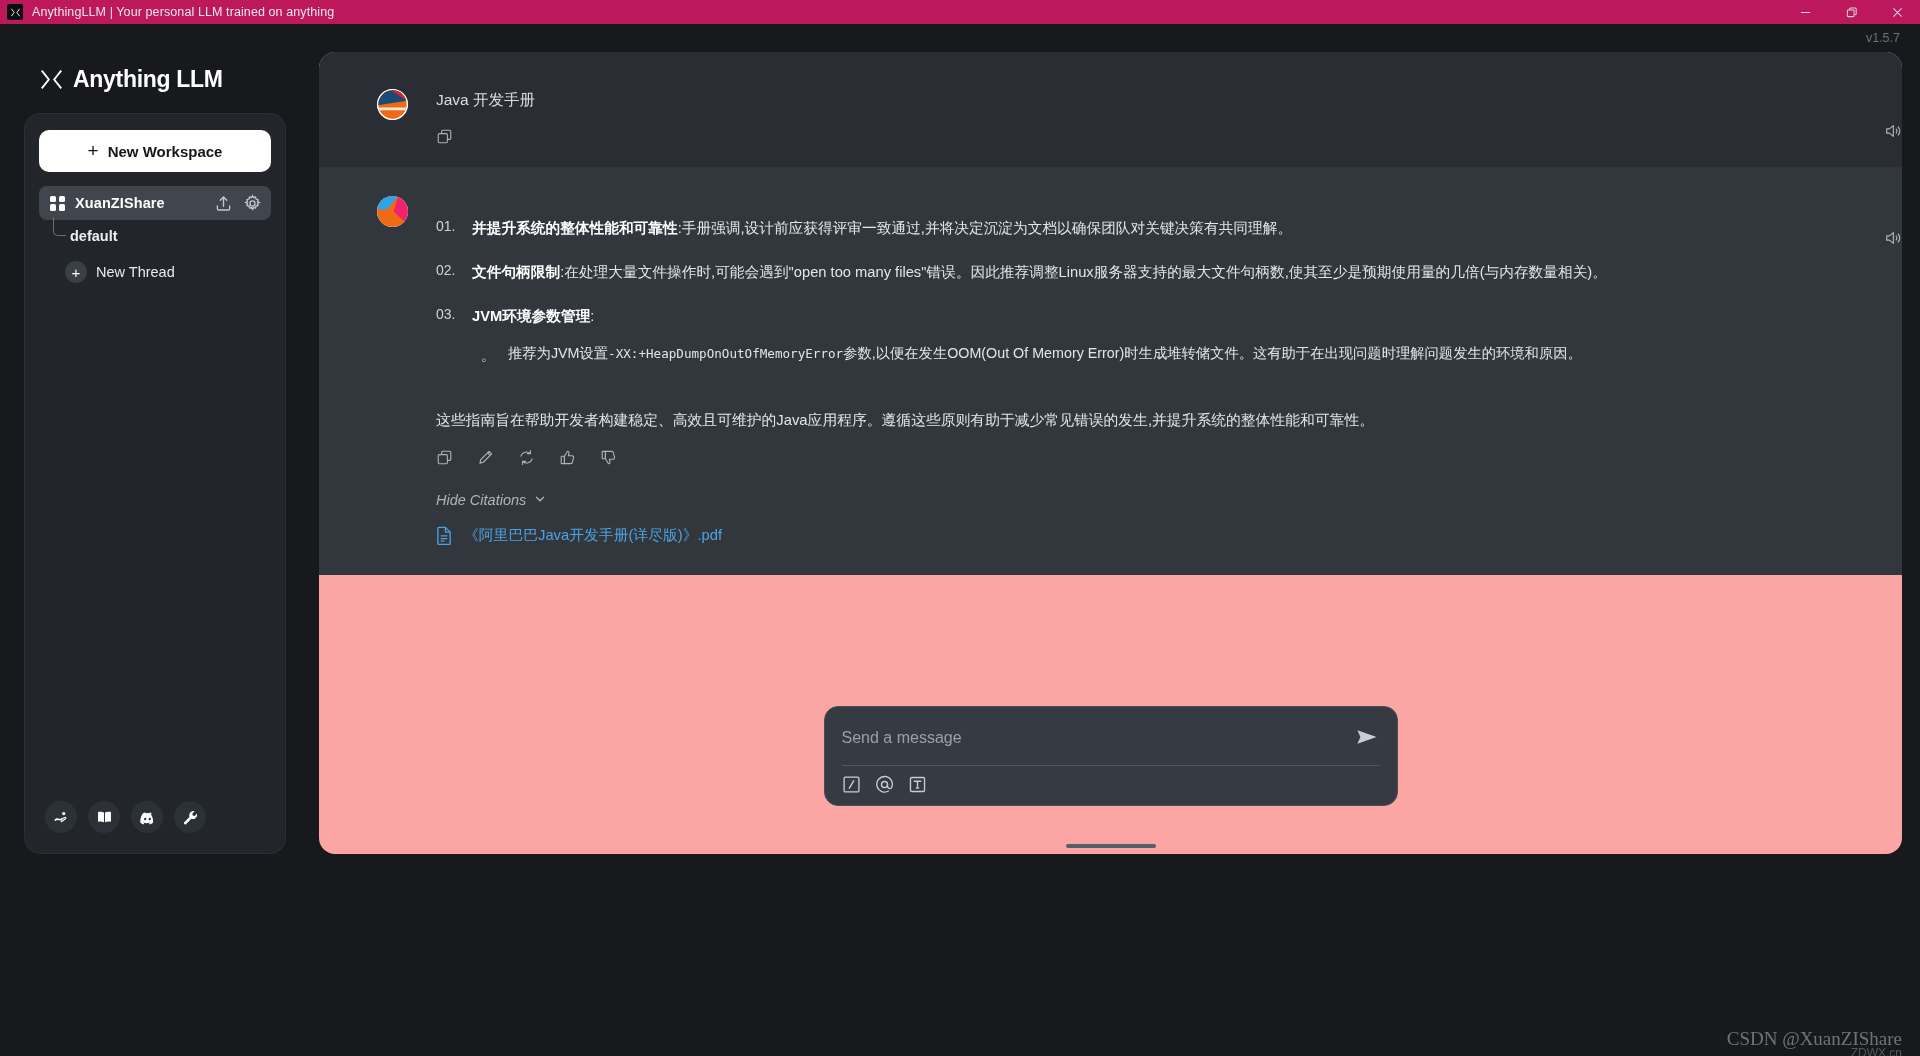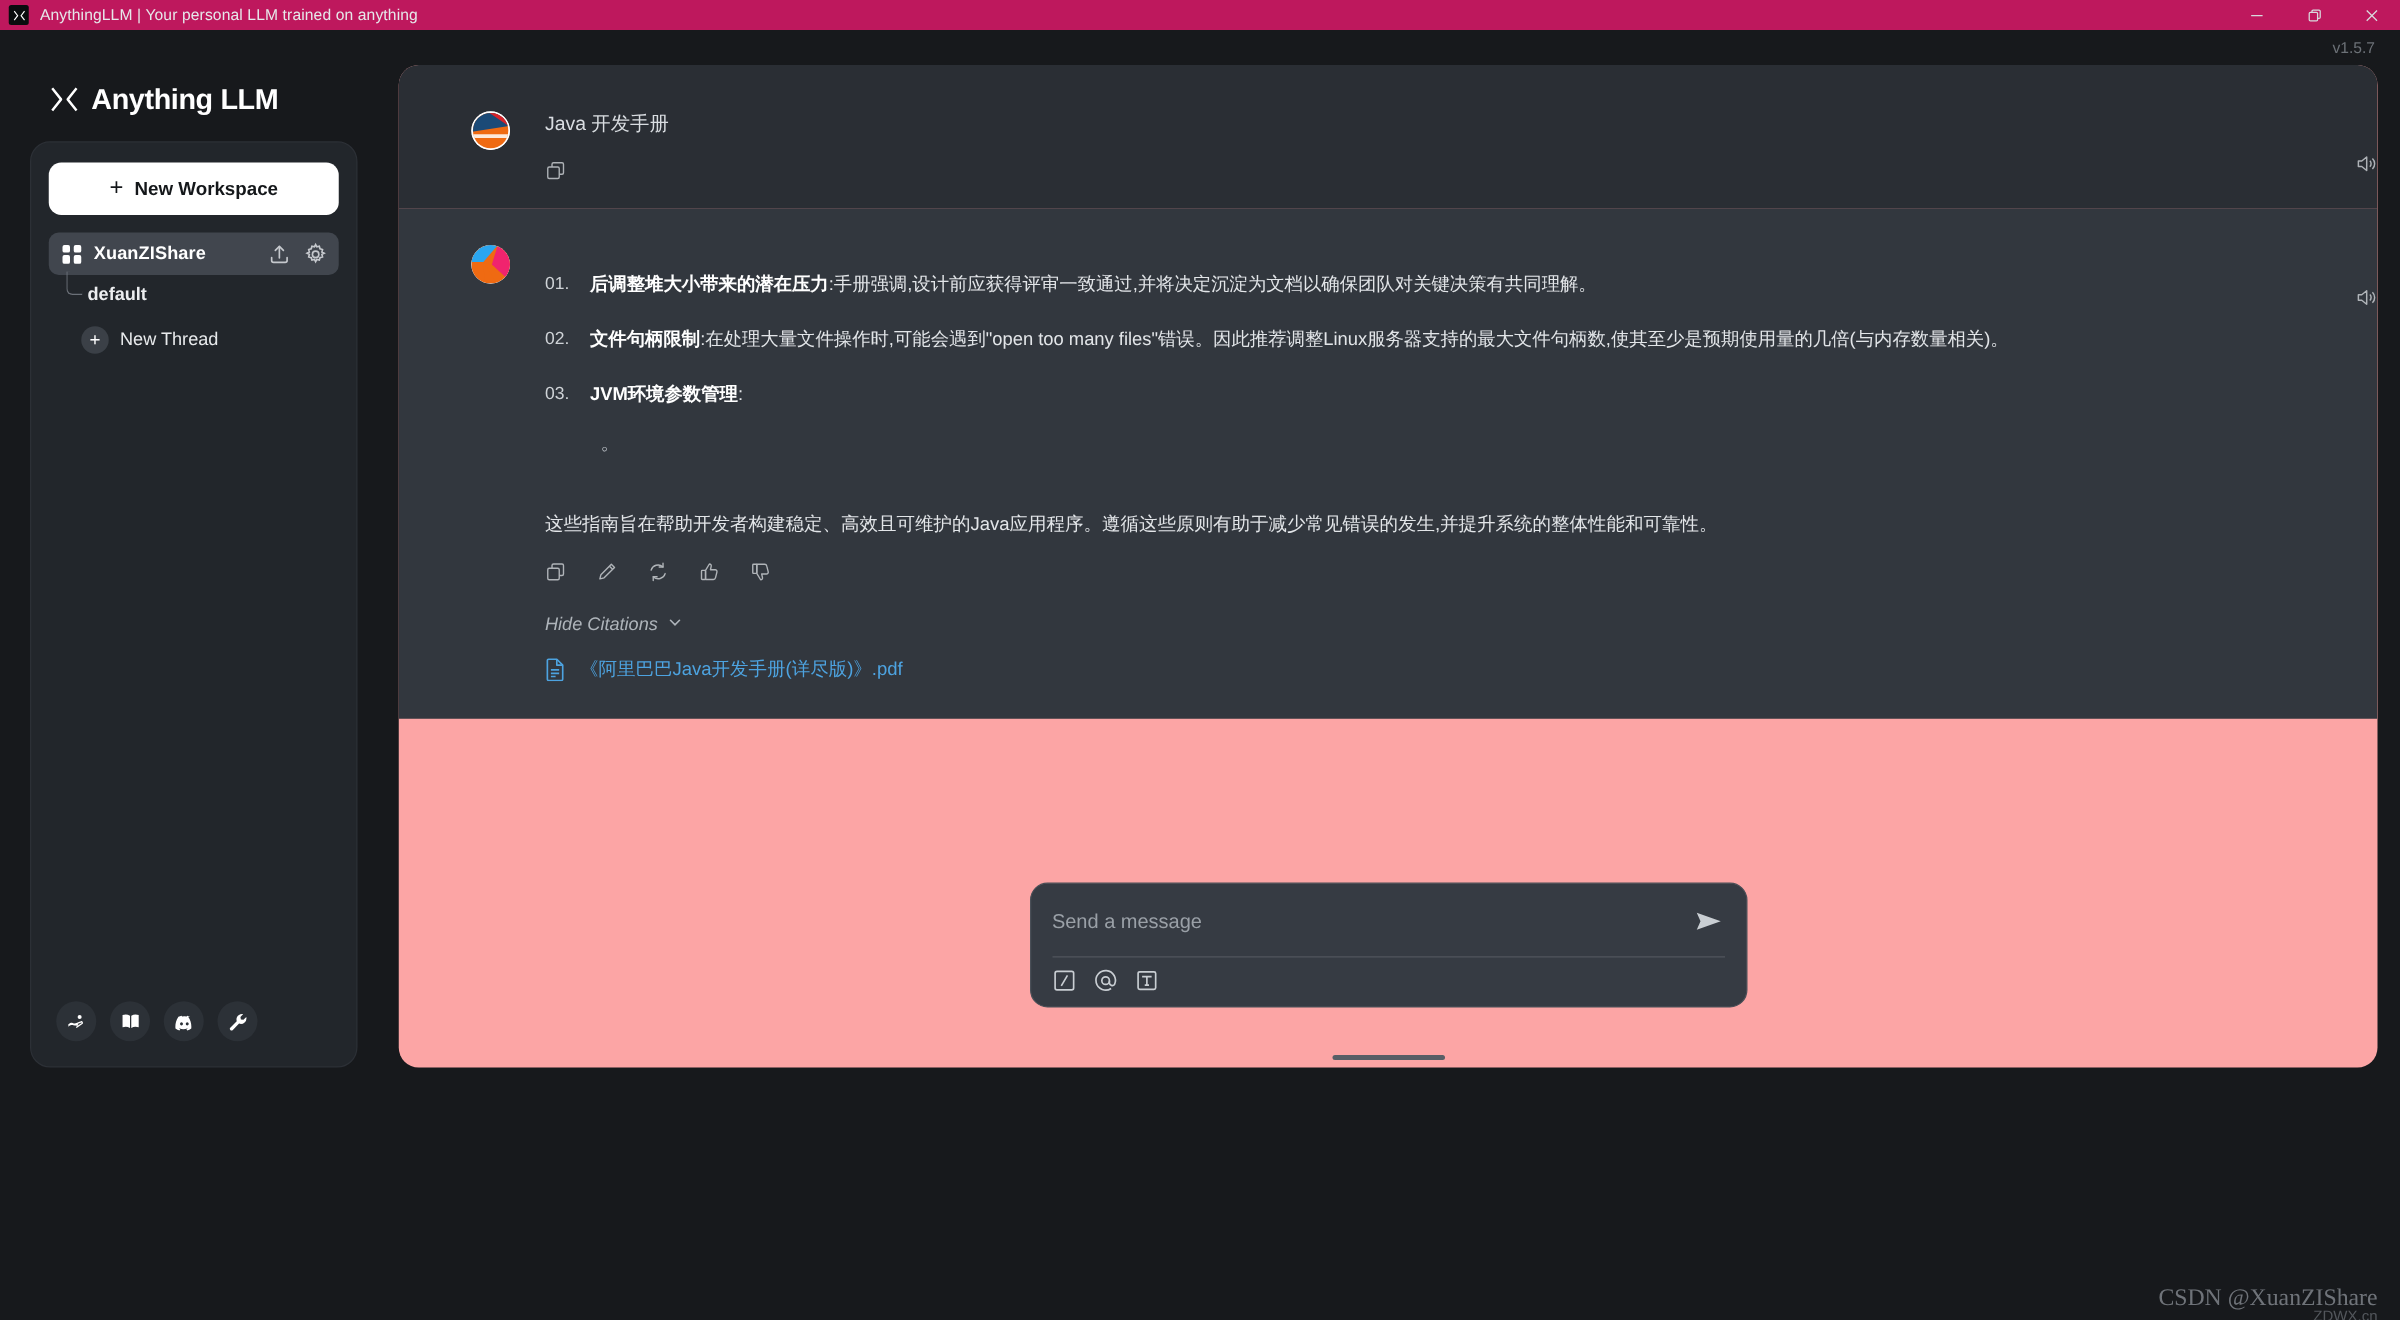--- a/index.html
+++ b/index.html
@@ -464,36 +464,37 @@
                 <path d="M10 14 L20 30 H11 Z" fill="#ef6a12"></path>
               </g>
             </svg>
           </div>
           <div class="msg-body">
 
             <div class="olist">
 
               <div class="oitem">
                 <span class="onum">01.</span>
-                <span class="otext"><b>后调整堆大小带来的潜在压力</b><span>:</span><span>手册强调,设计前应获得评审一致通过,并将决定沉淀为文档以确保团队对关键决策有共同理解。</span></span>
+                <span class="otext"><b>并提升系统的整体性能和可靠性</b><span>:</span><span>手册强调,设计前应获得评审一致通过,并将决定沉淀为文档以确保团队对关键决策有共同理解。</span></span>
               </div>
 
               <div class="oitem">
                 <span class="onum">02.</span>
                 <span class="otext"><b>文件句柄限制</b><span>:</span><span>在处理大量文件操作时,可能会遇到"open too many files"错误。因此推荐调整Linux服务器支持的最大文件句柄数,使其至少是预期使用量的几倍(与内存数量相关)。</span></span>
               </div>
 
               <div class="oitem">
                 <span class="onum">03.</span>
                 <span class="otext">
                   <b>JVM环境参数管理</b><span>:</span>
 
                   <div class="ulist">
                     <div class="uitem">
                       <span class="ubullet"></span>
+                      <span><span>推荐为JVM设置</span><code>-XX:+HeapDumpOnOutOfMemoryError</code><span>参数,以便在发生OOM(Out Of Memory Error)时生成堆转储文件。这有助于在出现问题时理解问题发生的环境和原因。</span></span>
                     </div>
                   </div>
                 </span>
               </div>
             </div>
 
             <div class="closing">这些指南旨在帮助开发者构建稳定、高效且可维护的Java应用程序。遵循这些原则有助于减少常见错误的发生,并提升系统的整体性能和可靠性。</div>
 
             <div class="tool-row">
               <span class="tool-ic">

